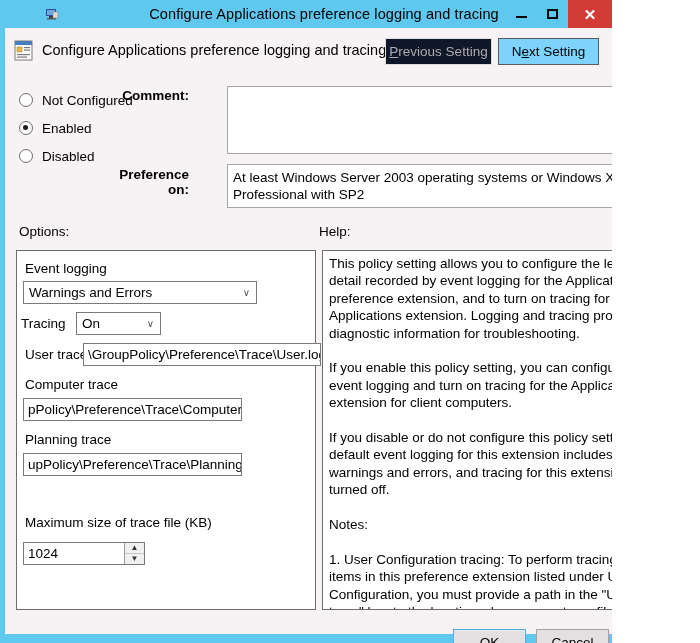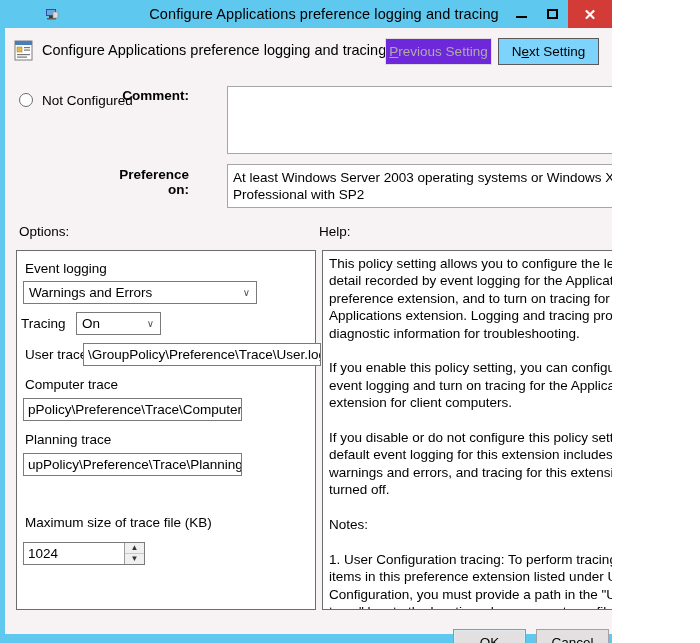--- a/index.html
+++ b/index.html
@@ -117,21 +117,21 @@
     background: #e4e0e2;
     box-sizing: border-box;
     cursor: default;
     padding: 0;
   }
   #prev-setting {
     left: 380px;
     width: 107px;
     color: #b0aaad;
     border: 1px solid #e0dcde;
-    background: #6d28d9;
+    background: #0f172a;
   }
   #next-setting {
     left: 493px;
     width: 101px;
     color: #000;
     border: 1px solid #5a5a5a;
     background: #7dd3fc;
   }
   .u { text-decoration: underline; }
 
@@ -479,20 +479,28 @@
       <button class="navbtn" id="next-setting">
         <span>N</span><span class="u">e</span><span>xt Setting</span>
       </button>
     </div>
 
     <div class="states">
       <div class="radio-row">
         <span class="radio"></span>
         <span class="radio-label">Not Configured</span>
       </div>
+      <div class="radio-row">
+        <span class="radio on"></span>
+        <span class="radio-label">Enabled</span>
+      </div>
+      <div class="radio-row">
+        <span class="radio"></span>
+        <span class="radio-label">Disabled</span>
+      </div>
     </div>
 
     <div class="lbl-right" id="comment-label">Comment:</div>
     <div class="textbox" id="comment-box">
       <div class="vsb">
         <div class="arrow up">∧</div>
         <div class="arrow down">∨</div>
       </div>
     </div>
 

